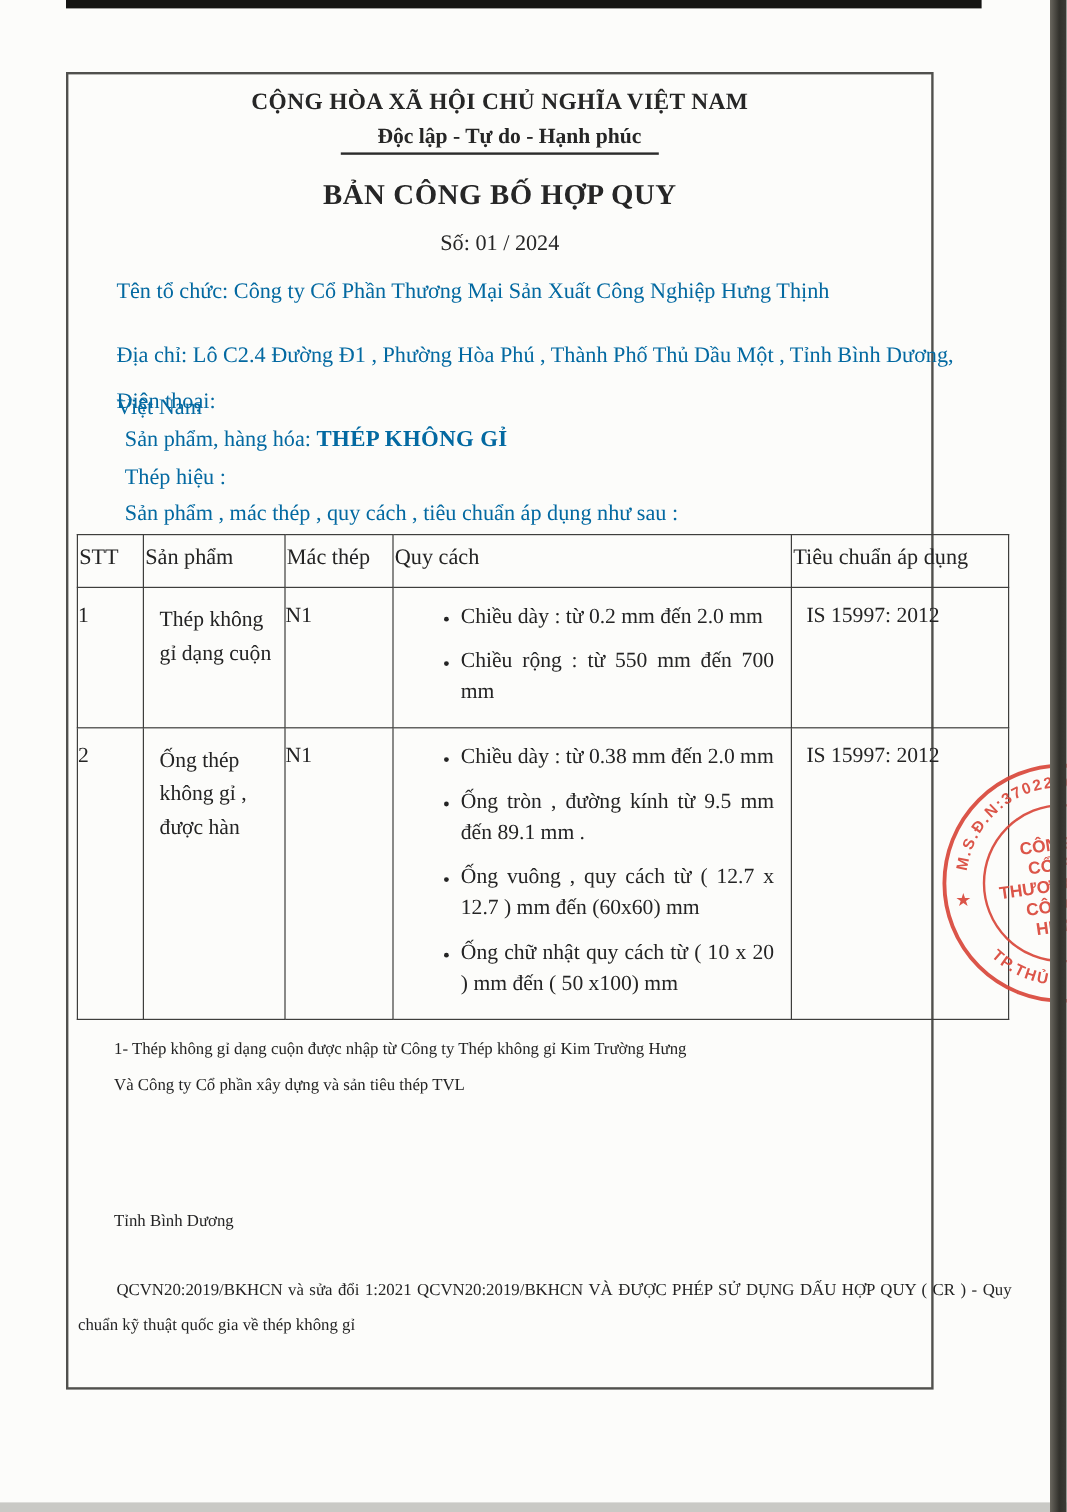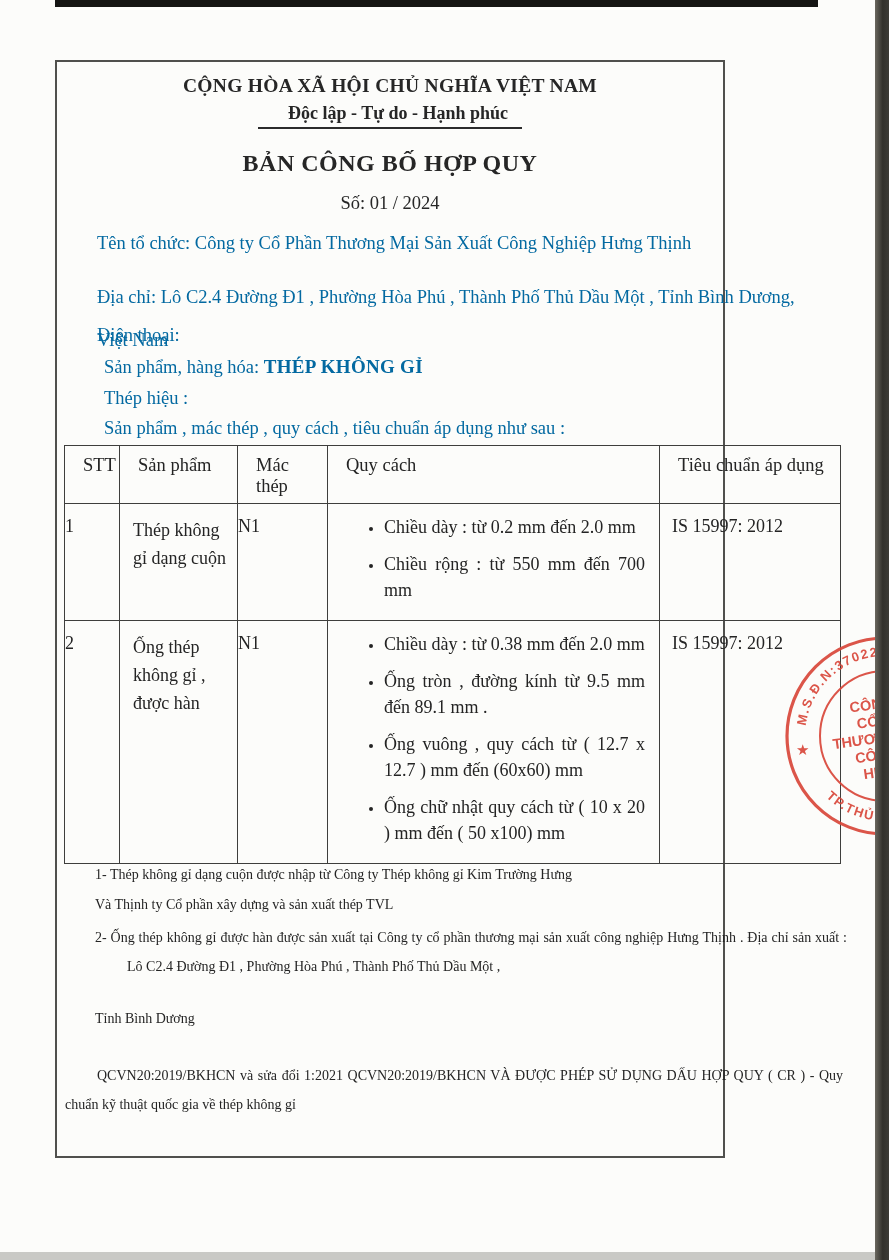--- a/index.html
+++ b/index.html
@@ -14,21 +14,21 @@
     background:#fcfcfa; overflow:hidden;
   }
   
   .top-bar { position:absolute; left:55px; top:0; width:763px; height:7px; background:#151513; z-index:20; }
   .right-band { position:absolute; right:0; top:0; width:14px; height:1260px;
     background:linear-gradient(to right,#6a675f,#32312c 55%,#3c3b36); z-index:30; }
   .bottom-strip { position:absolute; left:0; bottom:0; width:889px; height:8px; background:#c9c9c5; z-index:25; }
 
   
   .doc {
-    position:absolute; left:55px; top:60px; width:670px; height:1098px;
+    position:absolute; left:55px; top:60px; width:723px; height:1098px;
     border:2px solid #50504d;
   }
   .abs { position:absolute; }
   .center { left:0; right:0; text-align:center; }
 
   .nat1 { top:13px; font-size:19.5px; font-weight:bold; letter-spacing:.3px; }
   .nat2-wrap { top:41px; }
   .nat2 { display:inline-block; font-size:18px; font-weight:bold;
     border-bottom:2.2px solid #2b2b2b; padding:0 14px 3px 30px; }
   .title { top:88px; font-size:24px; font-weight:bold; letter-spacing:.5px; }
@@ -45,21 +45,21 @@
 
   table.spec {
     position:absolute; top:383px; left:7px; width:776px;
     border-collapse:collapse; table-layout:fixed;
     font-size:18px; color:#242424;
   }
   table.spec th, table.spec td {
     border:1.6px solid #3e3e3c; vertical-align:top;
     font-weight:normal; text-align:left;
   }
-  table.spec th { height:44px; padding:9px 6px 6px 18px; font-size:18.5px; }
+  table.spec th { height:44px; padding:9px 6px 6px 1px; font-size:18.5px; }
   th.c-stt, td.c-stt { text-align:center; padding-left:0; }
   td.c-stt { padding-top:12px; }
   td.c-sp { padding:12px 10px 6px 13px; text-align:justify; line-height:28px; }
   td.c-mt { text-align:center; padding-top:12px; }
   td.c-qc { padding:10px 8px 6px 0; }
   td.c-tc { padding:12px 6px 6px 12px; }
   tr.r1 td { height:94px; }
   tr.r2 td { height:238px; }
   ul.qc { margin:0 0 0 0; padding-left:56px; }
   ul.qc li { text-align:justify; line-height:26px; margin-bottom:11px; padding-right:6px; }
@@ -147,23 +147,22 @@
               <li>Ống chữ nhật quy cách từ ( 10 x 20 ) mm đến ( 50 x100) mm</li>
             </ul>
           </td>
           <td class="c-tc">IS 15997: 2012</td>
         </tr>
       </tbody>
     </table>
 
     <div class="abs note note1">
       <div>1- Thép không gỉ dạng cuộn được nhập từ Công ty Thép không gỉ Kim Trường Hưng</div>
-      <div>Và Thịnh ty Cổ phần xây dựng và sản xuất thép TVL</div>
+      <div>Và Công ty Cổ phần xây dựng và sản tiêu thép TVL</div>
     </div>
-    <div class="abs note note2">2- Ống thép không gỉ được hàn được sản xuất tại Công ty cổ phần thương mại sản xuất công nghiệp Hưng Thịnh . Địa chỉ sản xuất : Lô C2.4 Đường Đ1 , Phường Hòa Phú , Thành Phố Thủ Dầu Một ,</div>
     <div class="abs note province">Tỉnh Bình Dương</div>
     <div class="abs note conf-detail">QCVN20:2019/BKHCN và sửa đổi 1:2021 QCVN20:2019/BKHCN VÀ ĐƯỢC PHÉP SỬ DỤNG DẤU HỢP QUY ( CR ) -  Quy chuẩn kỹ thuật quốc gia về thép không gỉ</div>
 
   </div>
 
   <svg class="stamp" viewBox="0 0 220 220">
     <defs>
       <path id="arcTop" d="M 30 110 A 80 80 0 1 1 190 110" fill="none"></path>
       <path id="arcBottom" d="M 36.4 152.5 A 85 85 0 0 0 183.6 152.5" fill="none"></path>
     </defs>

